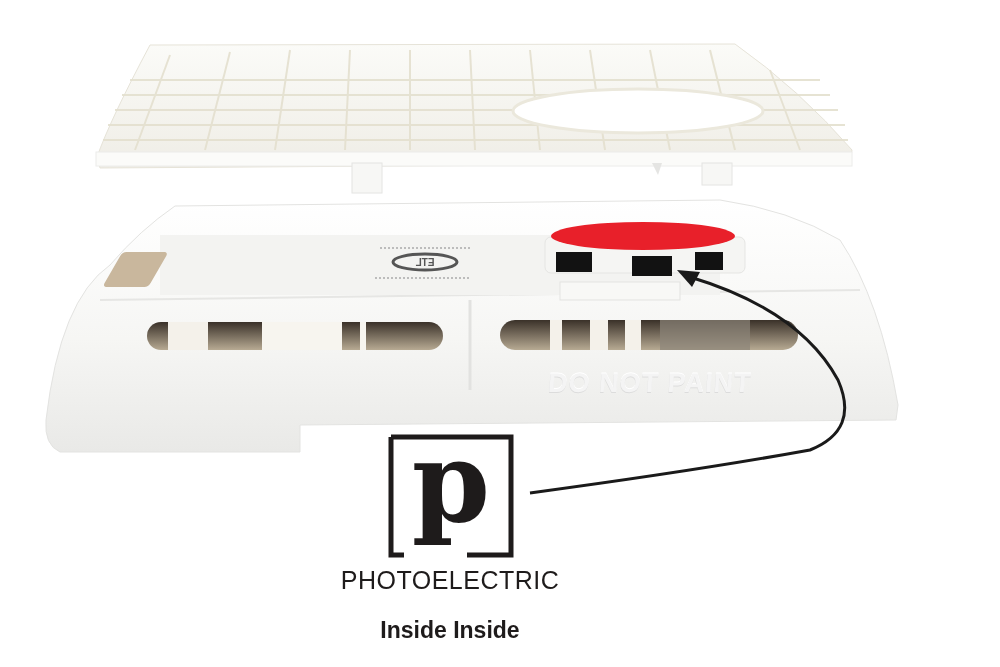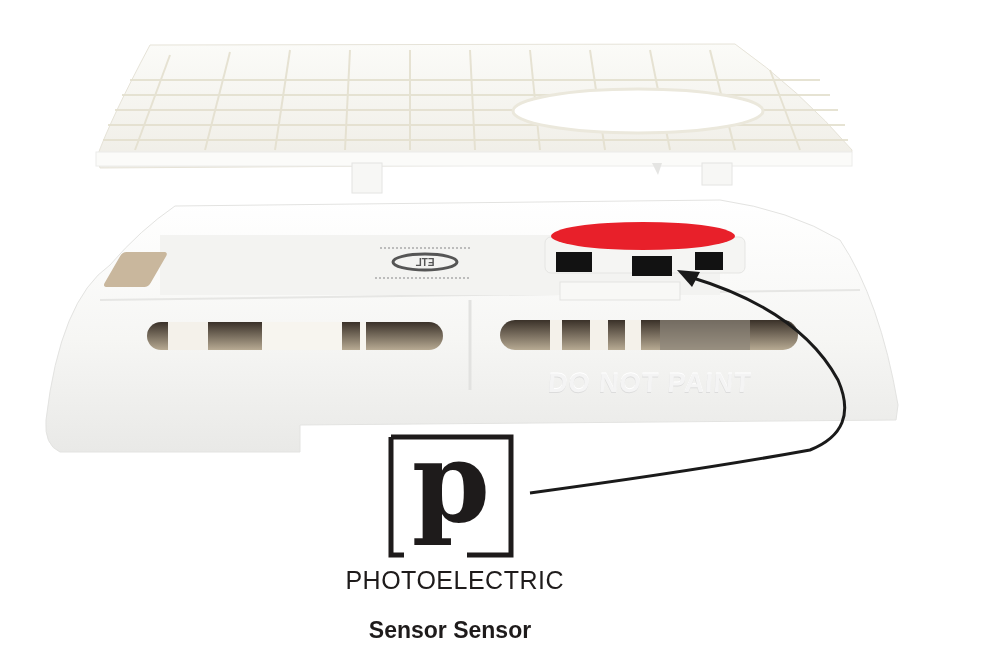--- a/index.html
+++ b/index.html
@@ -4,21 +4,21 @@
   <style>
     html, body { margin: 0; padding: 0; background: #ffffff; }
     body { width: 1000px; height: 667px; position: relative; overflow: hidden;
            font-family: "Liberation Sans", "DejaVu Sans", sans-serif; }
     .scene { position: absolute; left: 0; top: 0; width: 1000px; height: 667px; }
     svg { position: absolute; left: 0; top: 0; }
     .badge { position: absolute; left: 391px; top: 437px; width: 120px; height: 118px; }
     .badge-letter { position: absolute; left: 0; top: -14px; width: 120px; text-align: center;
                     font-family: "DejaVu Serif", "Liberation Serif", serif; font-weight: bold;
                     font-size: 112px; line-height: 120px; color: #1e1b1b; }
-    .badge-title { position: absolute; left: 336px; top: 566px; width: 228px; text-align: right;
+    .badge-title { position: absolute; left: 336px; top: 566px; width: 228px; text-align: center;
                    font-size: 25px; letter-spacing: 0.5px; color: #1e1b1b; }
     .badge-subtitle { position: absolute; left: 336px; top: 617px; width: 228px; text-align: center;
                       font-size: 23px; font-weight: bold; color: #1e1b1b; }
     .embossed { position: absolute; left: 548px; top: 368px; font-size: 27px; font-weight: bold;
                 letter-spacing: 1px; color: #f4f4f4;
                 text-shadow: 0 1px 0 #dcdcdc, 0 -1px 0 #ffffff; transform: skewX(-4deg); }
   </style>
 </head>
 <body>
 
@@ -113,14 +113,14 @@
       <path d="M391 437 L391 555 L404 555" fill="none" stroke="#1e1b1b" stroke-width="5"></path>
     </g>
   </svg>
 
   <div class="embossed">DO NOT PAINT</div>
 
   <div class="badge">
     <div class="badge-letter">p</div>
   </div>
   <div class="badge-title">PHOTOELECTRIC</div>
-  <div class="badge-subtitle">Sensor Sensor</div>
+  <div class="badge-subtitle">Inside Inside</div>
 </div>
 
 </body></html>

